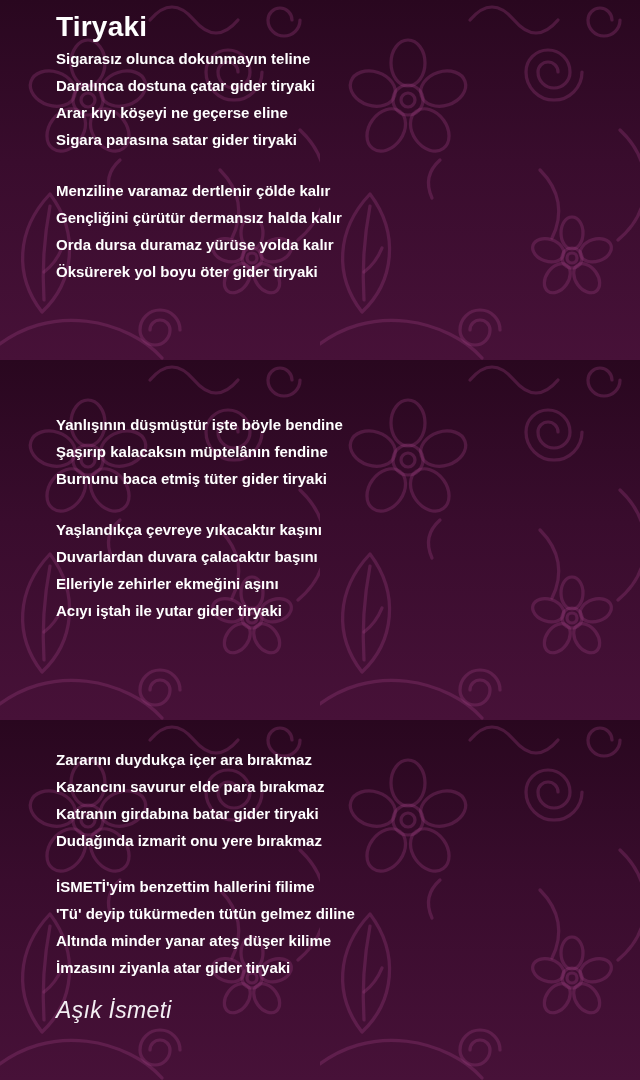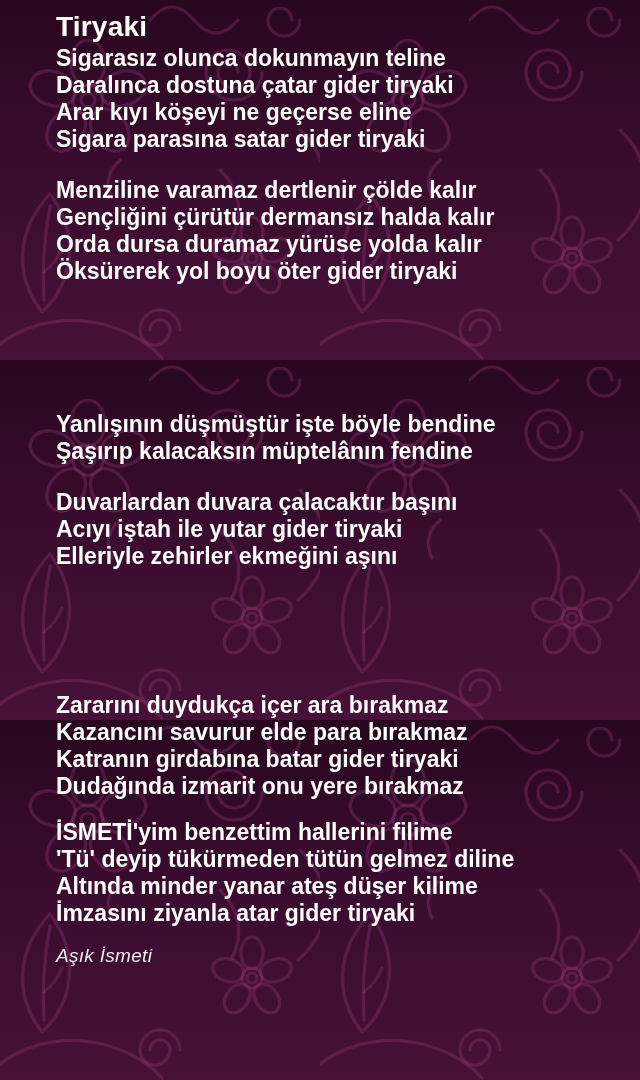--- a/index.html
+++ b/index.html
@@ -30,29 +30,29 @@
     line-height: 30px;
     font-weight: 700;
     color: #ffffff;
     letter-spacing: 0.2px;
   }
   .stanza { margin-bottom: 24px; }
   .stanza.gap-xl  { margin-bottom: 126px; }
   .stanza.gap-xl2 { margin-bottom: 122px; }
   .stanza.gap-sm  { margin-bottom: 19px; margin-top: 45px; }
   .line {
-    font-size: 23px;
+    font-size: 15px;
     line-height: 27px;
     font-weight: 700;
     color: #ffffff;
     white-space: nowrap;
   }
   .author {
     margin-top: 16px;
-    font-size: 19px;
+    font-size: 23px;
     line-height: 26px;
     font-style: italic;
     font-weight: 400;
     color: #f3eff3;
     letter-spacing: 0.3px;
   }
 </style>
 </head>
 <body>
 
@@ -141,26 +141,28 @@
   <div class="stanza gap-xl">
     <div class="line">Menziline varamaz dertlenir çölde kalır</div>
     <div class="line">Gençliğini çürütür dermansız halda kalır</div>
     <div class="line">Orda dursa duramaz yürüse yolda kalır</div>
     <div class="line">Öksürerek yol boyu öter gider tiryaki</div>
   </div>
 
   <div class="stanza">
     <div class="line">Yanlışının düşmüştür işte böyle bendine</div>
     <div class="line">Şaşırıp kalacaksın müptelânın fendine</div>
+    <div class="line">Burnunu baca etmiş tüter gider tiryaki</div>
   </div>
 
   <div class="stanza gap-xl2">
+    <div class="line">Yaşlandıkça çevreye yıkacaktır kaşını</div>
     <div class="line">Duvarlardan duvara çalacaktır başını</div>
+    <div class="line">Elleriyle zehirler ekmeğini aşını</div>
     <div class="line">Acıyı iştah ile yutar gider tiryaki</div>
-    <div class="line">Elleriyle zehirler ekmeğini aşını</div>
   </div>
 
   <div class="stanza gap-sm">
     <div class="line">Zararını duydukça içer ara bırakmaz</div>
     <div class="line">Kazancını savurur elde para bırakmaz</div>
     <div class="line">Katranın girdabına batar gider tiryaki</div>
     <div class="line">Dudağında izmarit onu yere bırakmaz</div>
   </div>
 
   <div class="stanza" style="margin-bottom:6px">

